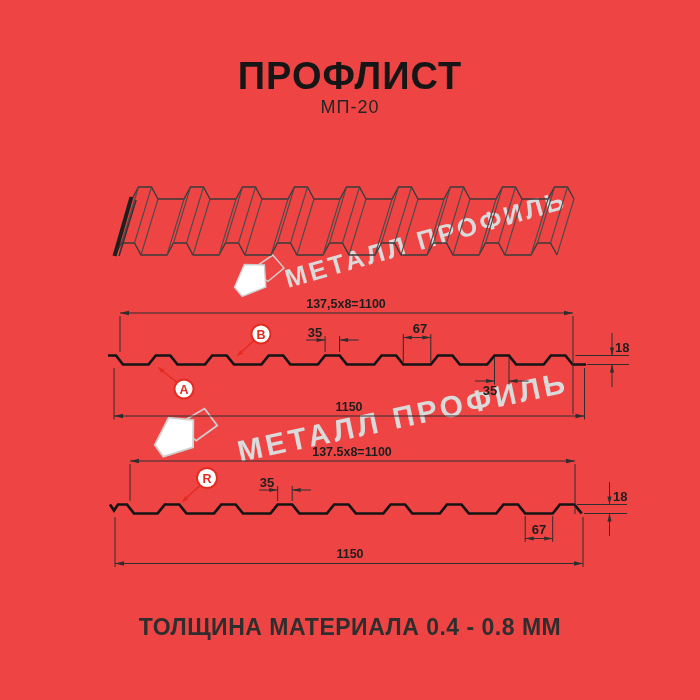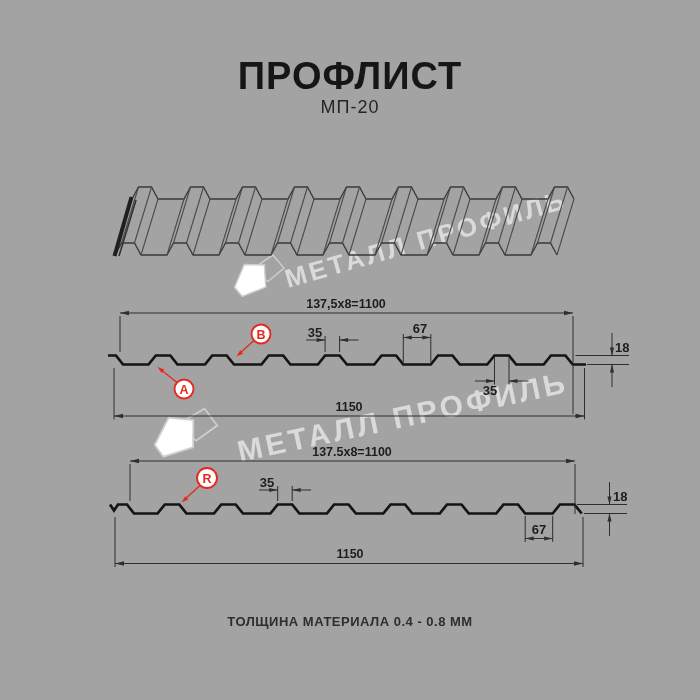--- a/index.html
+++ b/index.html
@@ -1,23 +1,23 @@
 <!DOCTYPE html>
 <html style="--red: #e42a20; --wm: #dadada;"><head>
 <meta charset="utf-8">
 <style>
   html,body{margin:0;padding:0;background:#ffffff;}
-  .stage{position:relative;width:700px;height:700px;background:#a3a3a3;overflow:hidden;
+  .stage{position:relative;width:700px;height:700px;background:#ef4444;overflow:hidden;
          font-family:"Liberation Sans",sans-serif;}
   .title{position:absolute;top:55px;left:0;width:700px;text-align:center;margin:0;
          font-size:38px;font-weight:800;letter-spacing:1px;color:#161616;}
   .subtitle{position:absolute;top:97px;left:0;width:700px;text-align:center;
          font-size:18px;font-weight:400;letter-spacing:1px;color:#252525;}
   .footer{position:absolute;top:614px;left:0;width:700px;text-align:center;
-         font-size:13px;font-weight:600;letter-spacing:.5px;color:#2e2e2e;}
+         font-size:23px;font-weight:600;letter-spacing:.5px;color:#2e2e2e;}
   svg.diagram{position:absolute;top:0;left:0;}
   .prof{stroke:#141414;stroke-width:2.7;fill:none;stroke-linejoin:miter;}
   .thin{stroke:#2e2e2e;stroke-width:1;fill:none;}
   .p3{stroke:#4a4a4a;stroke-width:1.1;fill:none;}
   .p3e{stroke:#3a3a3a;stroke-width:1.3;fill:none;}
   .cut{stroke:#1f1f1f;stroke-width:4;fill:none;}
   .cut2{stroke:#333;stroke-width:1.6;fill:none;}
   .ah{fill:#2e2e2e;stroke:none;}
   text.dim{font-family:"Liberation Sans",sans-serif;font-size:12.5px;font-weight:600;fill:#1e1e1e;}
   text.dimn{font-family:"Liberation Sans",sans-serif;font-size:13px;font-weight:600;fill:#1e1e1e;}

